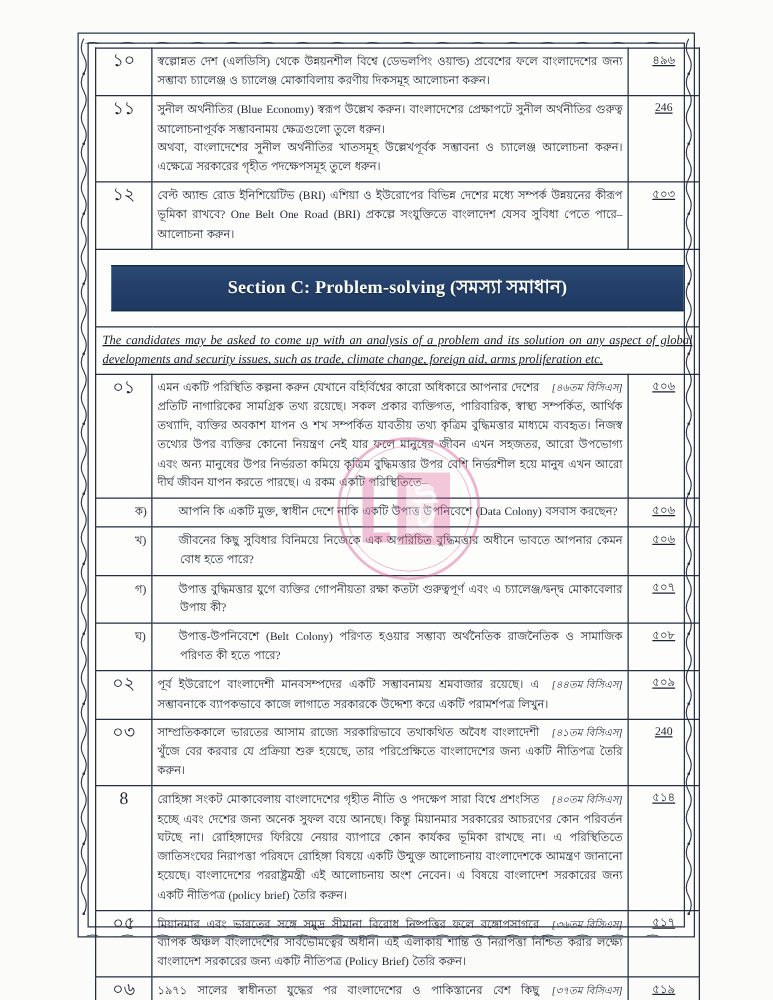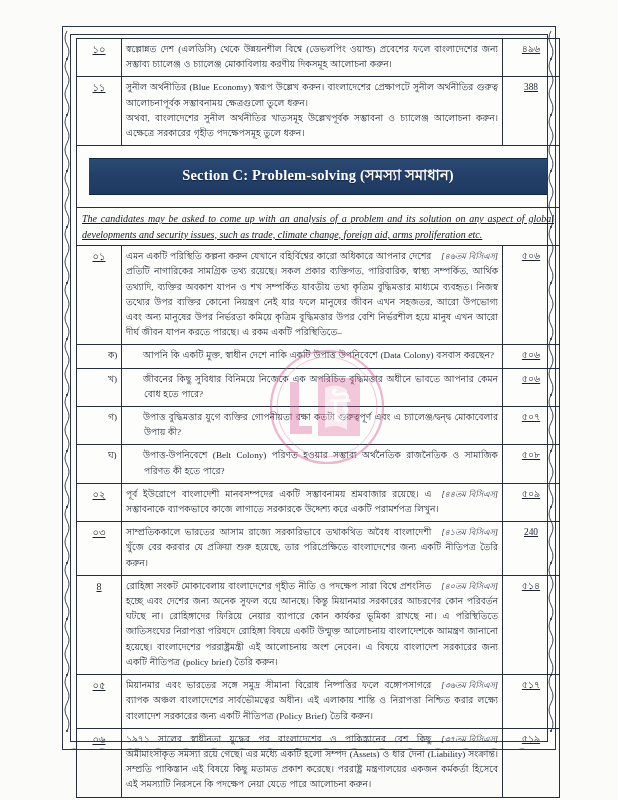--- a/index.html
+++ b/index.html
@@ -78,25 +78,24 @@
   .bn {
     font-family: "Liberation Serif", "DejaVu Serif", serif;
     font-size: 9.1px;
     line-height: 15.2px;
     color: #1d2430;
     text-align: justify;
     text-justify: inter-word;
     word-spacing: 0.6px;
   }
   .sl {
-    font-size: 10px;
+    font-size: 14px;
     line-height: 15.2px;
     color: #1d2430;
     padding-top: 3px;
-    text-decoration: underline;
   }
   .pg {
     font-size: 9.4px;
     line-height: 15.2px;
     color: #1d2430;
     padding-top: 3px;
     text-decoration: underline;
   }
   .bcs-ref {
     font-style: italic;
@@ -270,23 +269,30 @@
         </td>
         <td class="col-pg pg">৪৯৬</td>
       </tr>
 
       <tr>
         <td class="col-sl sl">১১</td>
         <td class="col-body bn">
           <div>সুনীল অর্থনীতির (Blue Economy) স্বরূপ উল্লেখ করুন। বাংলাদেশের প্রেক্ষাপটে সুনীল অর্থনীতির গুরুত্ব আলোচনাপূর্বক সম্ভাবনাময় ক্ষেত্রগুলো তুলে ধরুন।</div>
           <div>অথবা, বাংলাদেশের সুনীল অর্থনীতির খাতসমূহ উল্লেখপূর্বক সম্ভাবনা ও চ্যালেঞ্জ আলোচনা করুন। এক্ষেত্রে সরকারের গৃহীত পদক্ষেপসমূহ তুলে ধরুন।</div>
         </td>
-        <td class="col-pg pg">388</td>
-      </tr>
-
+        <td class="col-pg pg">246</td>
+      </tr>
+
+      <tr>
+        <td class="col-sl sl">১২</td>
+        <td class="col-body bn">
+          <div>বেল্ট অ্যান্ড রোড ইনিশিয়েটিভ (BRI) এশিয়া ও ইউরোপের বিভিন্ন দেশের মধ্যে সম্পর্ক উন্নয়নের কীরূপ ভূমিকা রাখবে? One Belt One Road (BRI) প্রকল্পে সংযুক্তিতে বাংলাদেশ যেসব সুবিধা পেতে পারে– আলোচনা করুন।</div>
+        </td>
+        <td class="col-pg pg">৫০৩</td>
+      </tr>
 
       <tr id="section-c-row">
         <td colspan="3">
           <div id="section-c-banner">Section C: Problem-solving (সমস্যা সমাধান)</div>
         </td>
       </tr>
 
       <tr>
         <td colspan="3" style="padding:0">
           <div id="section-c-intro">The candidates may be asked to come up with an analysis of a problem and its solution on any aspect of global developments and security issues, such as trade, climate change, foreign aid, arms proliferation etc.</div>

